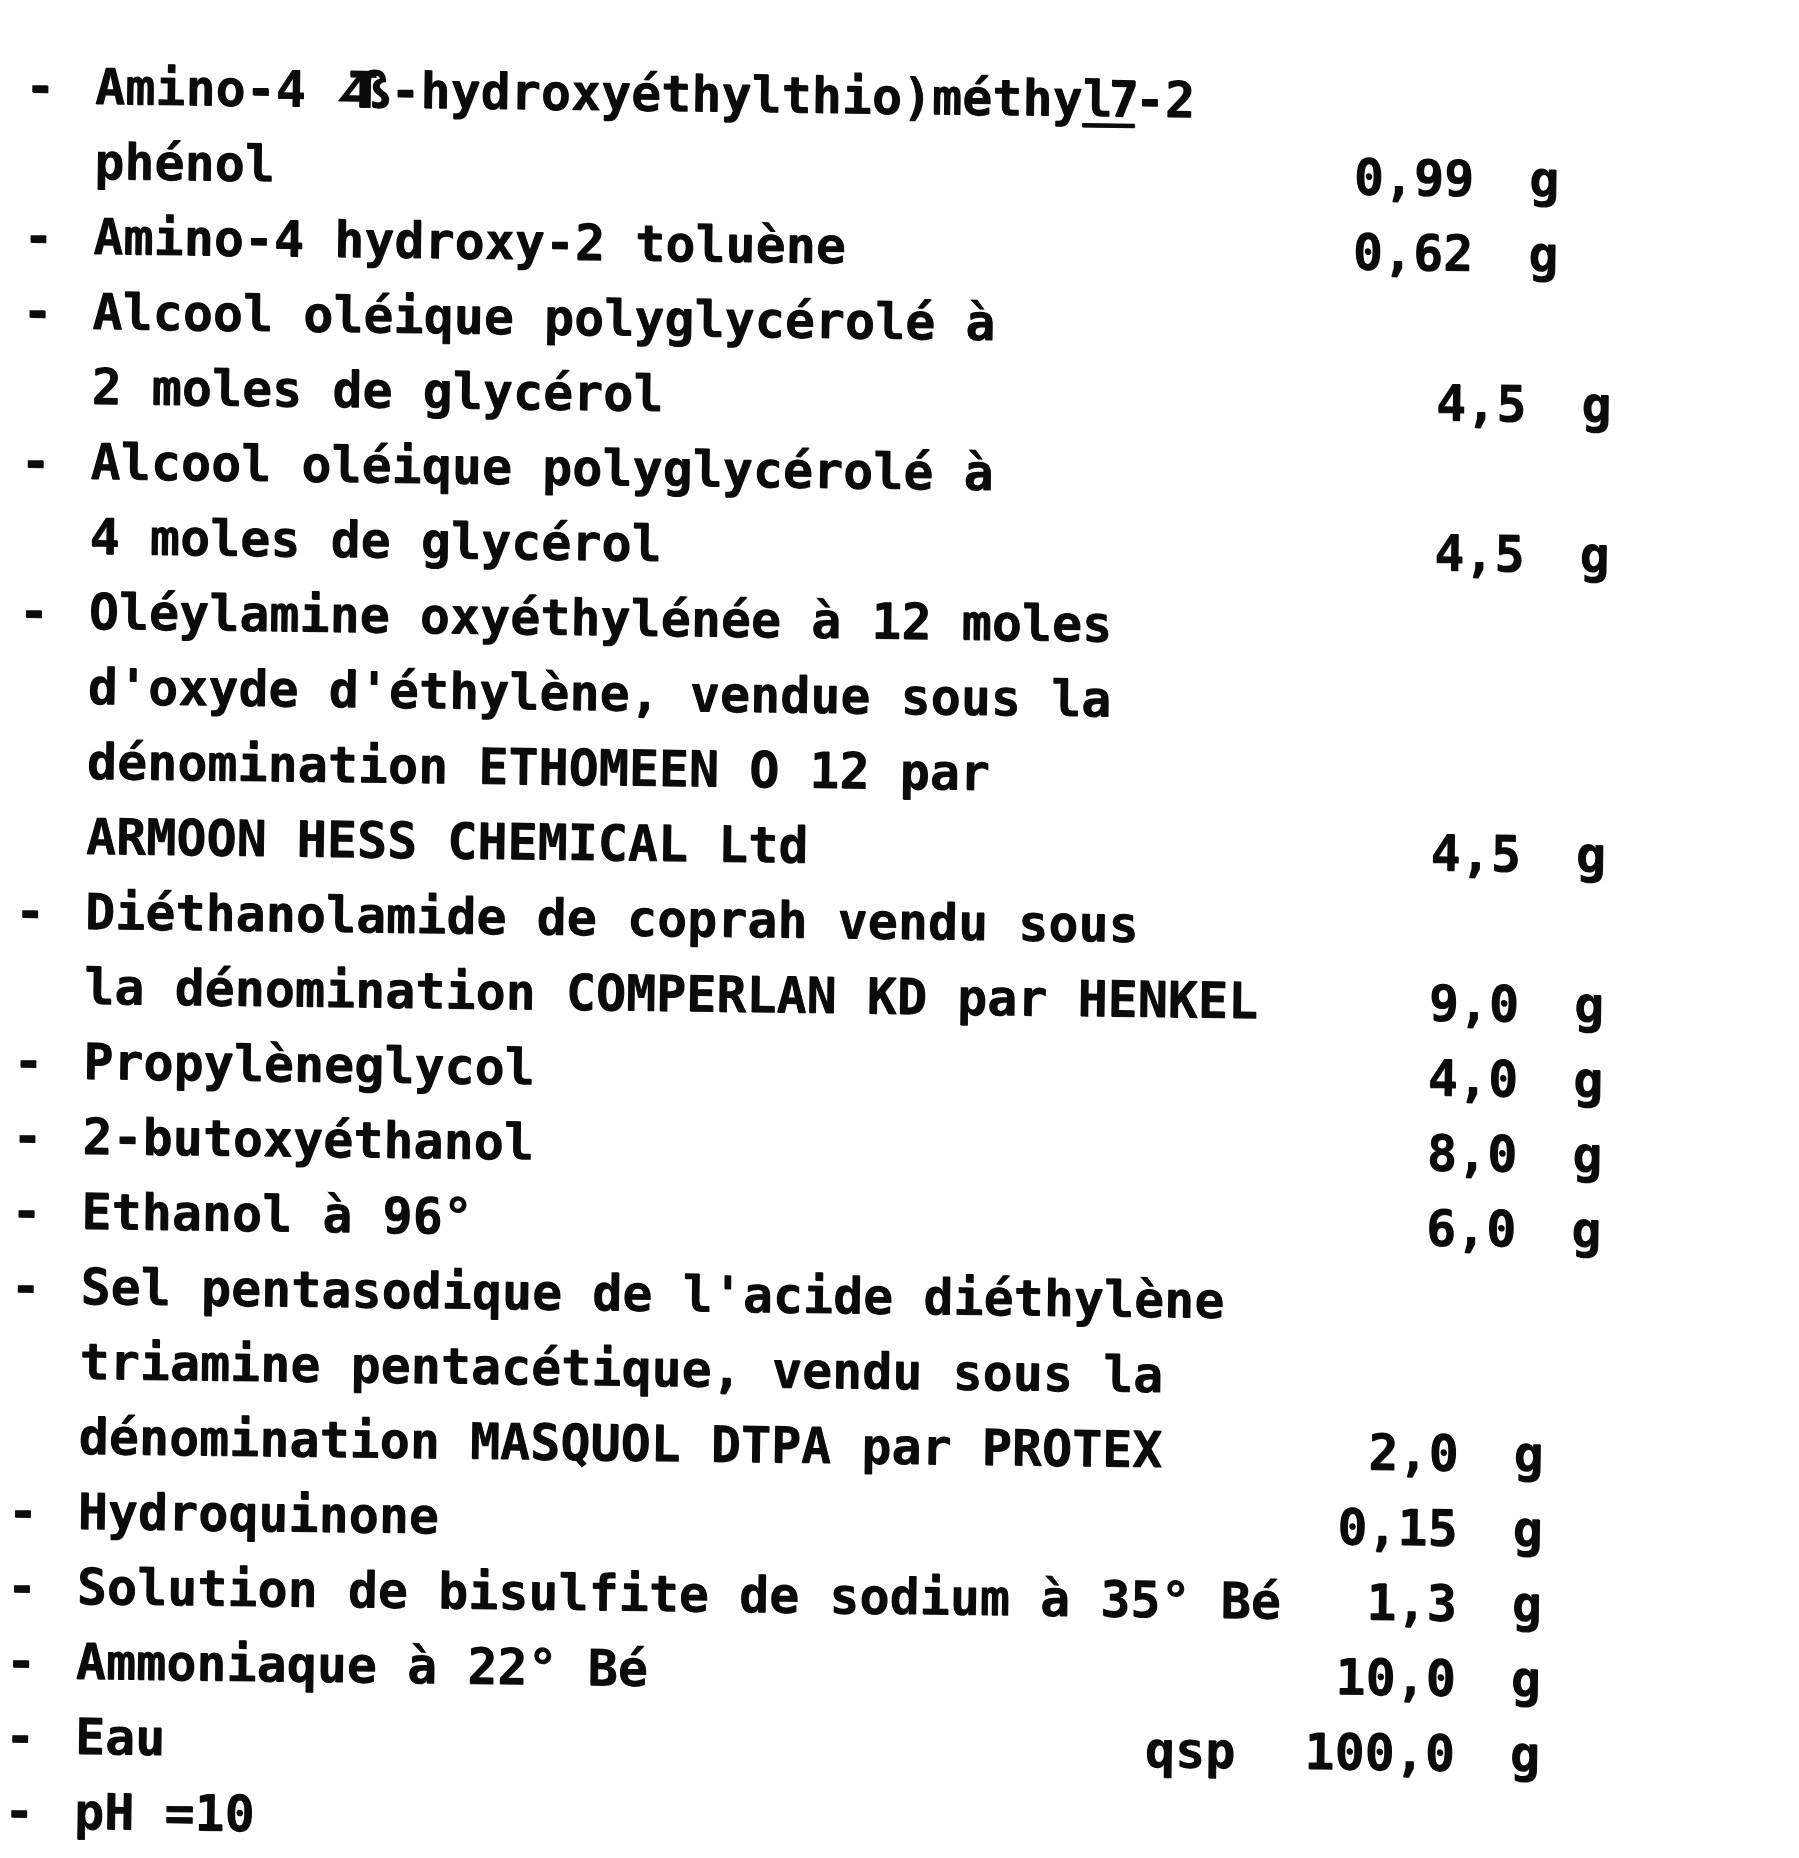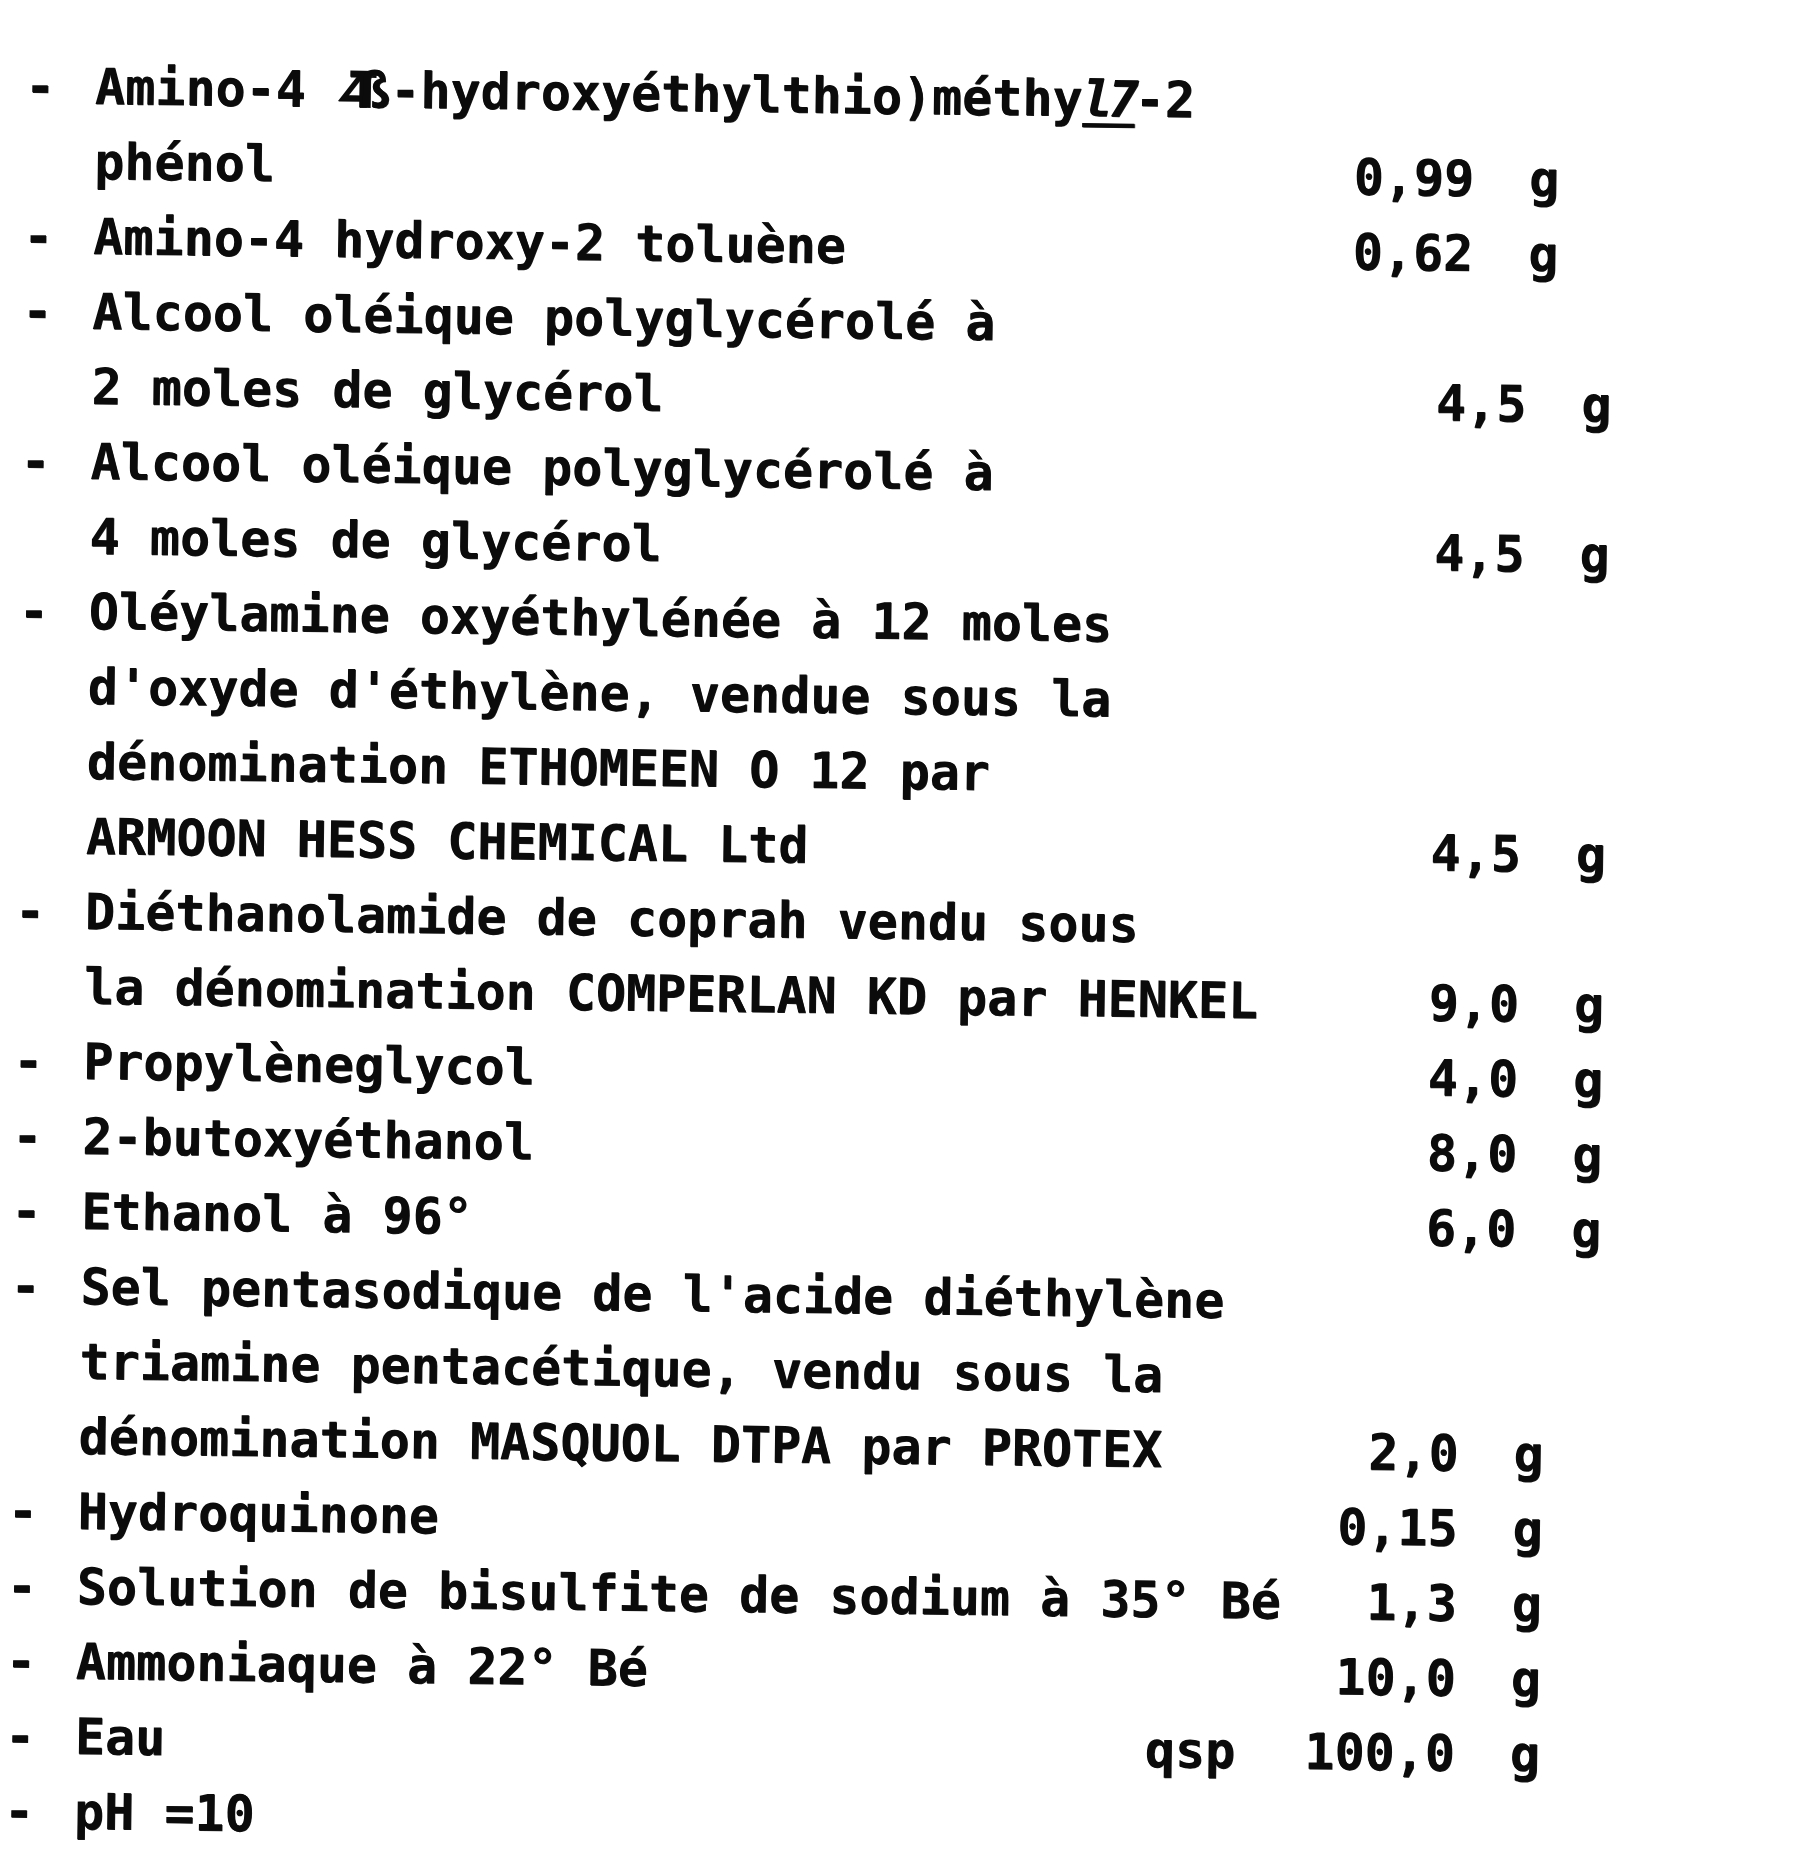--- a/index.html
+++ b/index.html
@@ -30,21 +30,20 @@
   .unit{padding-left:55px;text-align:left;}
   
   .vshift .val,.vshift .unit{transform:translateX(55px);}
   
   .br-open{letter-spacing:-18px;}
   .br-close{
     letter-spacing:-4px;
     text-decoration:underline;
     text-decoration-thickness:4px;
     text-underline-offset:7px;
-    font-style:italic;
   }
 </style>
 </head>
 <body>
 
 <div class="page">
   <div class="content">
 
     <div class="row">
       <span class="bullet">-</span>

